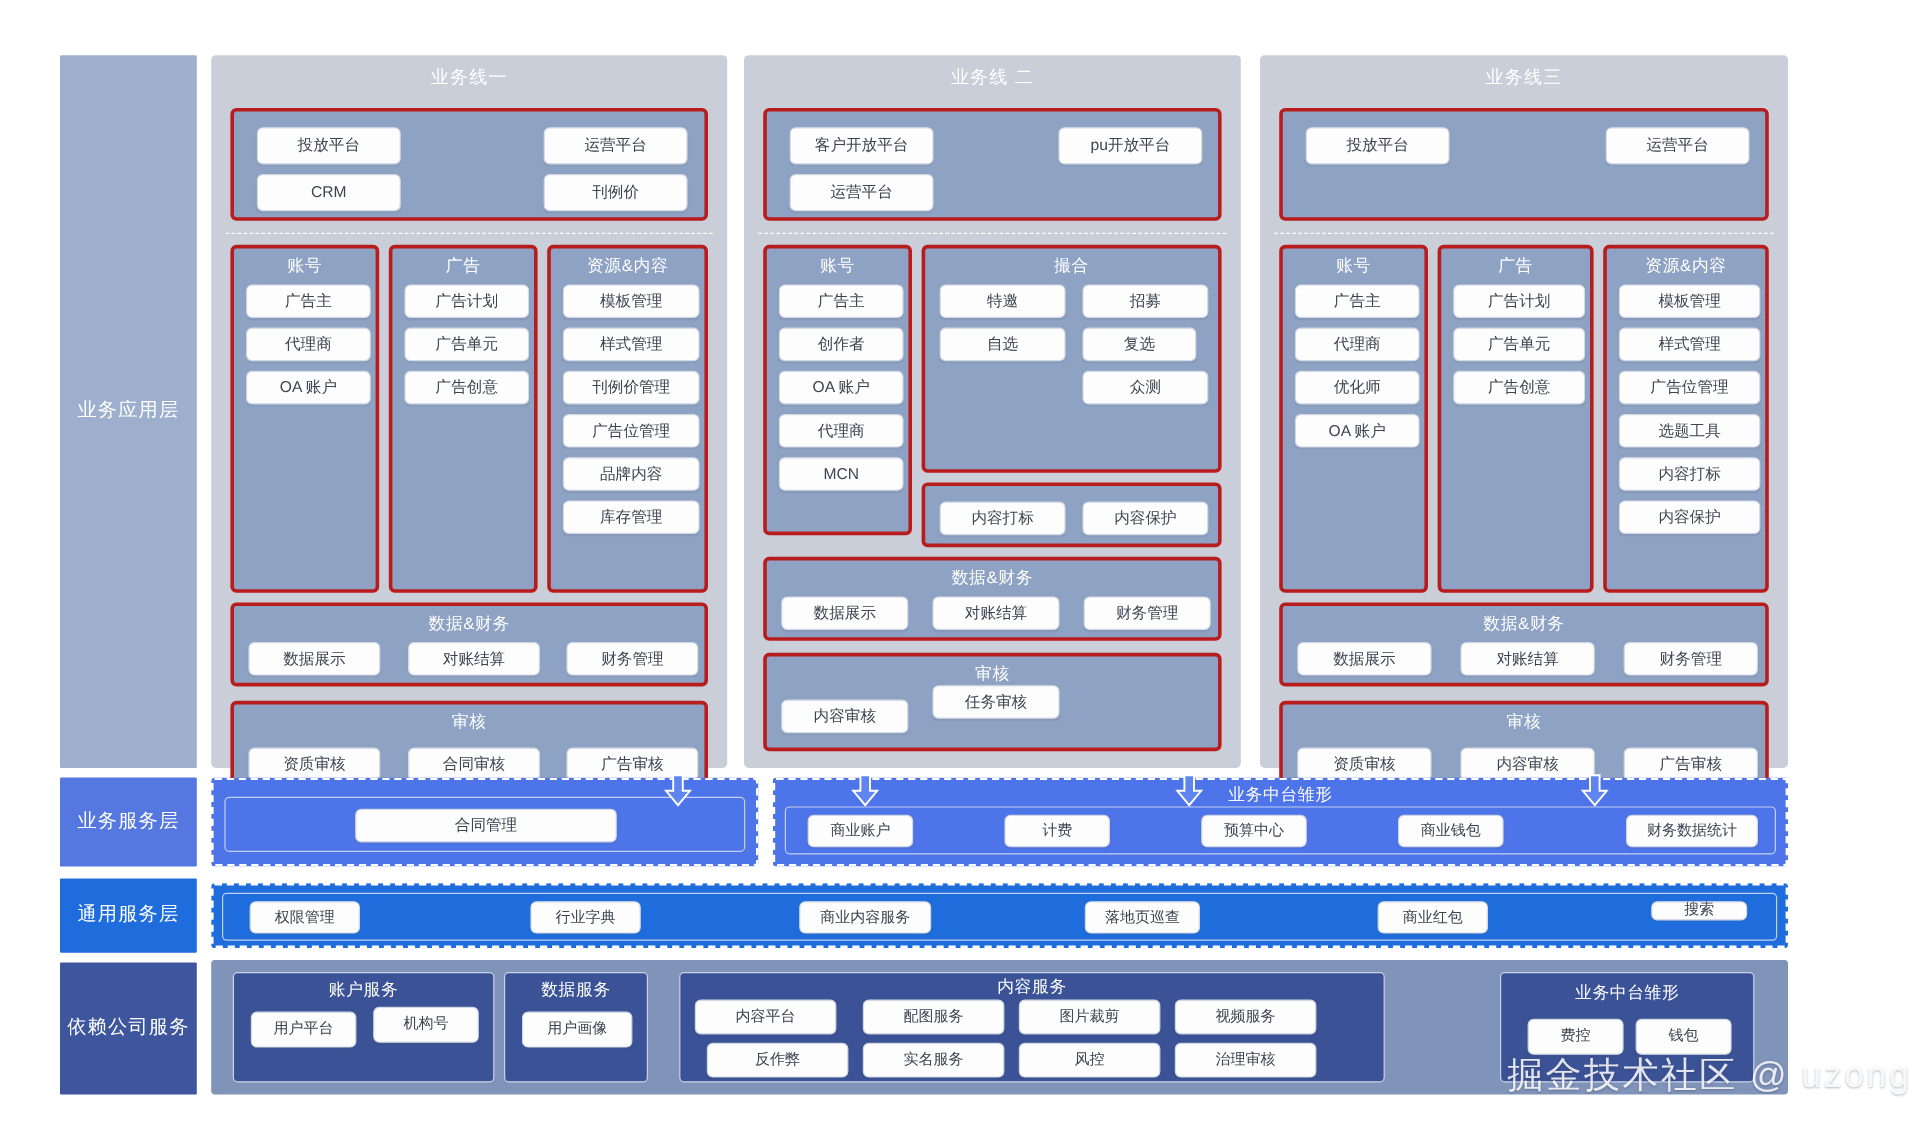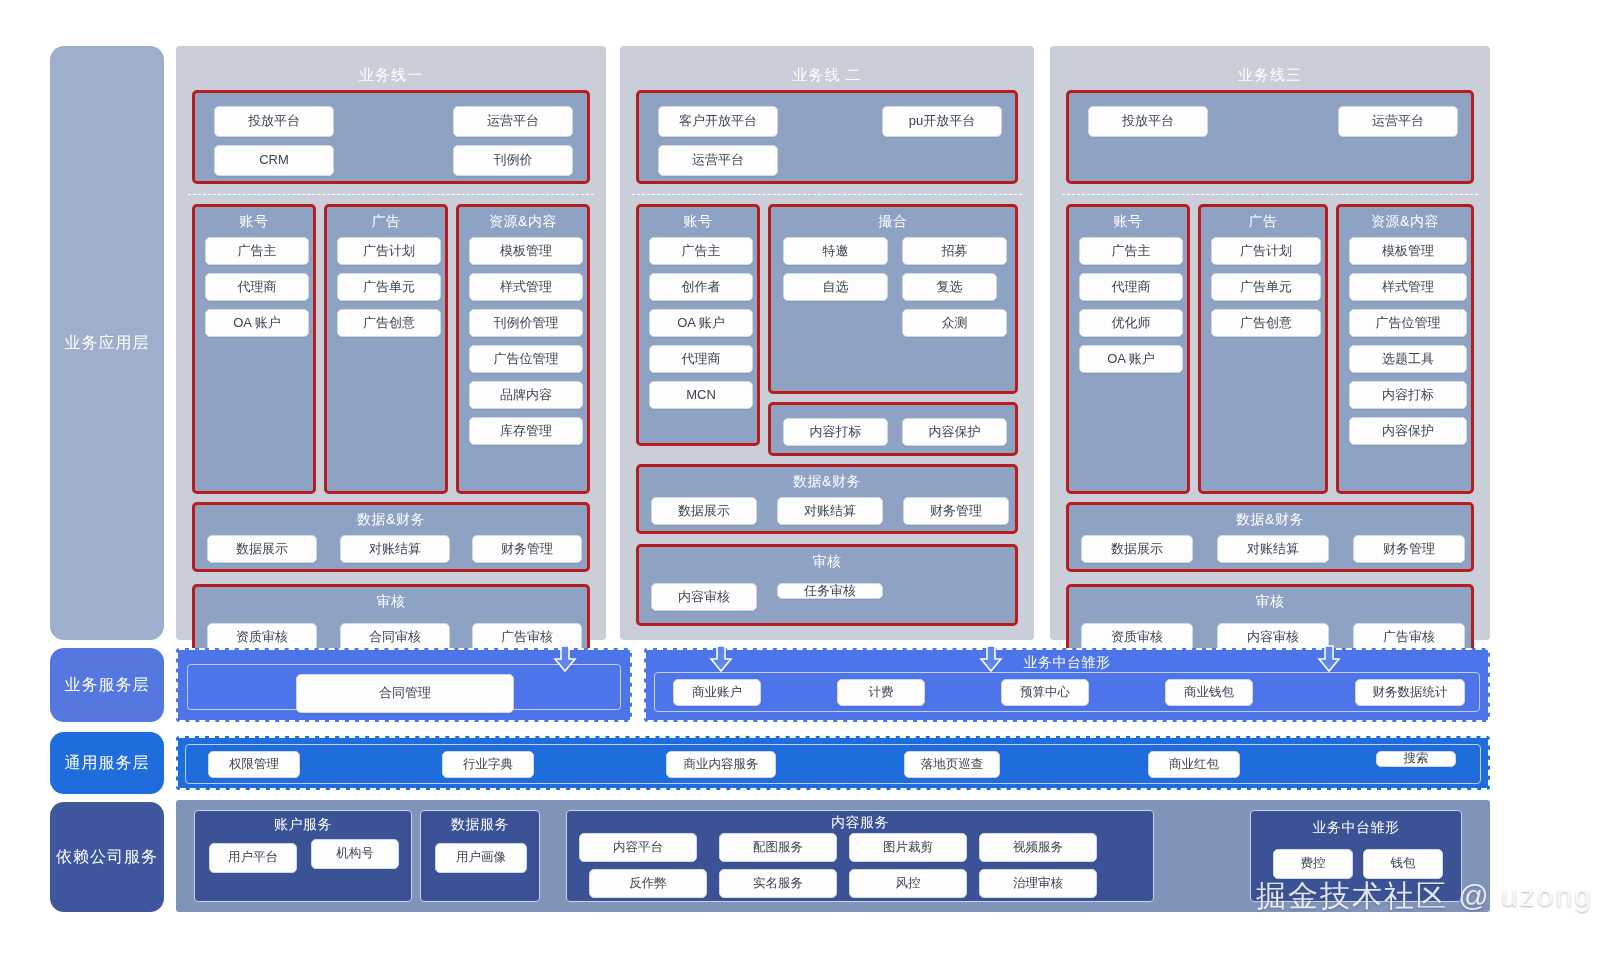--- a/index.html
+++ b/index.html
@@ -26,32 +26,32 @@
   .abs { position: absolute; box-sizing: border-box; }
 
   
   .rail {
     display: flex; align-items: center; justify-content: center;
     text-align: left;
     color: #ffffff;
     font-size: 16px;
     letter-spacing: 1px;
     line-height: 1.35;
-    border-radius: 14px;
+    border-radius: 1px;
   }
   .rail-app   { background: #9dafcc; }
   .rail-bsvc  { background: #5577e0; }
   .rail-csvc  { background: #1f6ddc; }
   .rail-dep   { background: #3e569e; }
 
   
   .bl-col {
     background: #c9ced8;
     border-radius: 4px;
-    padding: 11px;
+    padding: 0;
   }
   .bl-title {
     text-align: center;
     color: #ffffff;
     font-size: 15px;
     letter-spacing: 1px;
     padding-top: 9px;
     padding-bottom: 6px;
   }
 
@@ -231,21 +231,21 @@
     <div class="abs panel" style="left:16px; top:418px; width:382px; height:70px;">
       <div class="panel-title">数据&amp;财务</div>
       <div class="abs chip" style="left:12px; top:30px; width:106px; height:28px;">数据展示</div>
       <div class="abs chip" style="left:138px; top:30px; width:106px; height:28px;">对账结算</div>
       <div class="abs chip" style="left:264px; top:30px; width:106px; height:28px;">财务管理</div>
     </div>
 
     <div class="abs panel" style="left:16px; top:498px; width:382px; height:82px;">
       <div class="panel-title">审核</div>
       <div class="abs chip" style="left:12px; top:36px; width:106px; height:28px;">内容审核</div>
-      <div class="abs chip" style="left:138px; top:36px; width:106px; height:16px;">任务审核</div>
+      <div class="abs chip" style="left:138px; top:24px; width:106px; height:28px;">任务审核</div>
     </div>
   </div>
 
   <div class="abs bl-col" style="left:1050px; top:46px; width:440px; height:594px;">
     <div class="bl-title">业务线三</div>
 
     <div class="abs panel" style="left:16px; top:44px; width:408px; height:94px;">
       <div class="abs chip" style="left:19px; top:13px; width:120px; height:31px;">投放平台</div>
       <div class="abs chip" style="left:269px; top:13px; width:120px; height:31px;">运营平台</div>
     </div>
@@ -287,21 +287,21 @@
     <div class="abs panel" style="left:16px; top:538px; width:408px; height:82px;">
       <div class="panel-title">审核</div>
       <div class="abs chip" style="left:12px; top:36px; width:112px; height:28px;">资质审核</div>
       <div class="abs chip" style="left:148px; top:36px; width:112px; height:28px;">内容审核</div>
       <div class="abs chip" style="left:284px; top:36px; width:112px; height:28px;">广告审核</div>
     </div>
   </div>
 
   <div class="abs dashwrap bsvc-band" style="left:176px; top:648px; width:456px; height:74px;">
     <div class="abs inner-outline" style="left:9px; top:14px; width:434px; height:46px;">
-      <div class="abs chip" style="left:108px; top:9px; width:218px; height:39px;">合同管理</div>
+      <div class="abs chip" style="left:108px; top:9px; width:218px; height:28px;">合同管理</div>
     </div>
     <svg class="arrow" width="26" height="30" style="left:374px; top:-6px;" viewBox="0 0 26 30">
       <path d="M9 2 L17 2 L17 15 L23 15 L13 27 L3 15 L9 15 Z" fill="#5f86ef" stroke="#ffffff" stroke-width="1.6"></path>
     </svg>
   </div>
 
   <div class="abs dashwrap bsvc-band" style="left:644px; top:648px; width:846px; height:74px;">
     <div class="band-title abs" style="left:0; top:4px; width:100%;">业务中台雏形</div>
     <div class="abs inner-outline" style="left:8px; top:22px; width:826px; height:40px;">
       <div class="abs chip sm" style="left:18px; top:6px; width:88px; height:27px;">商业账户</div>

